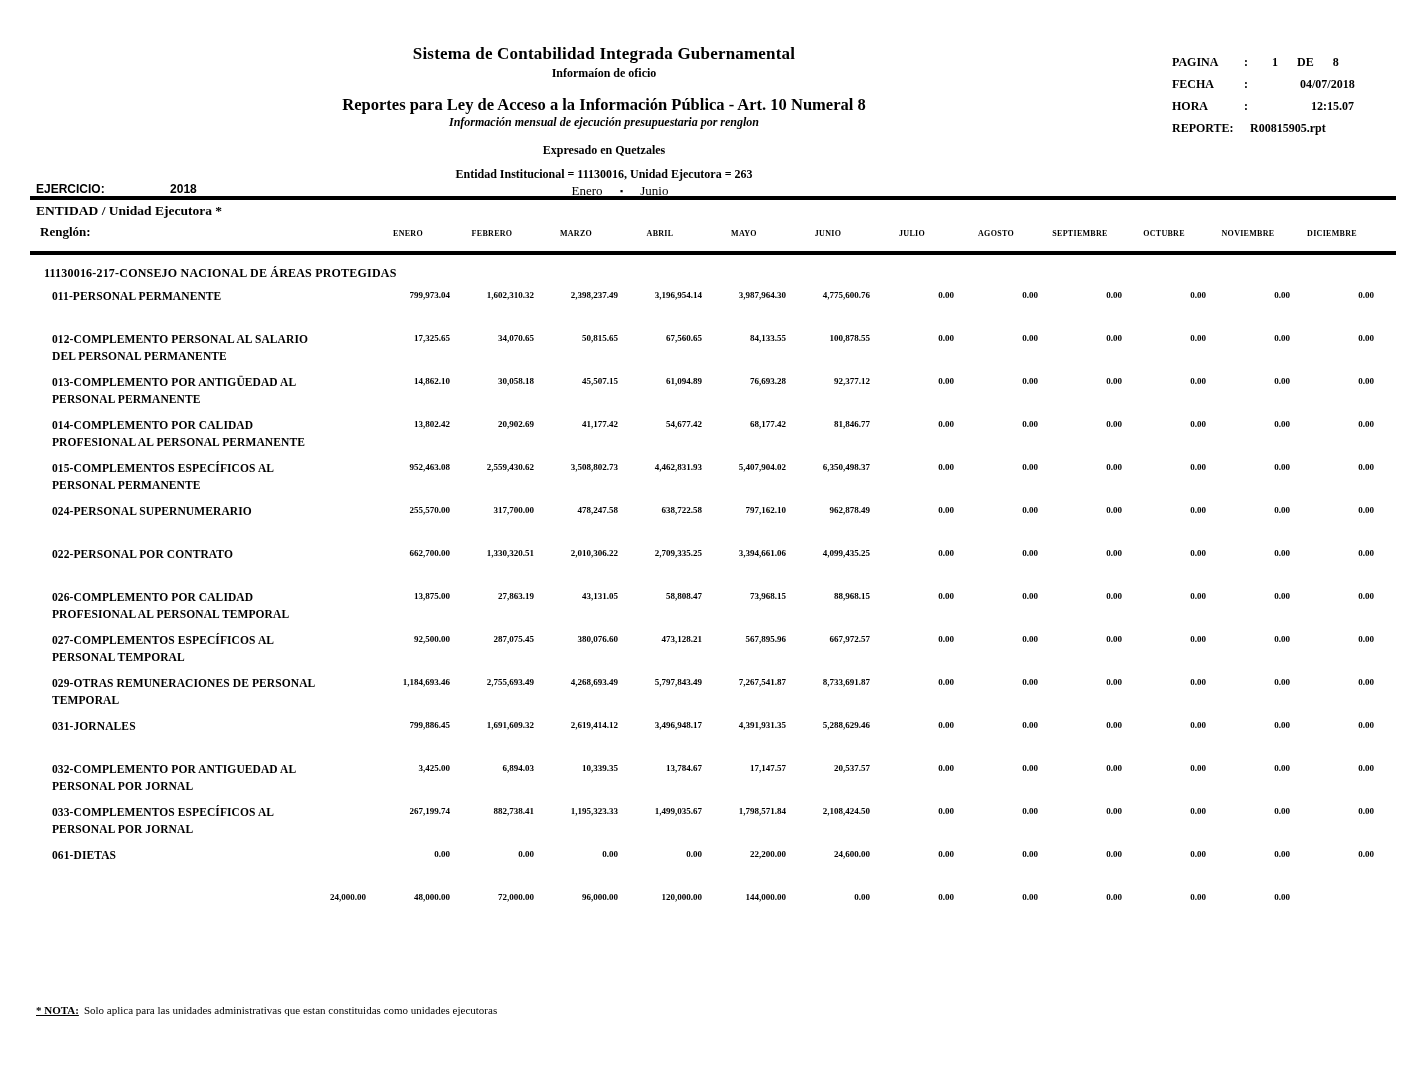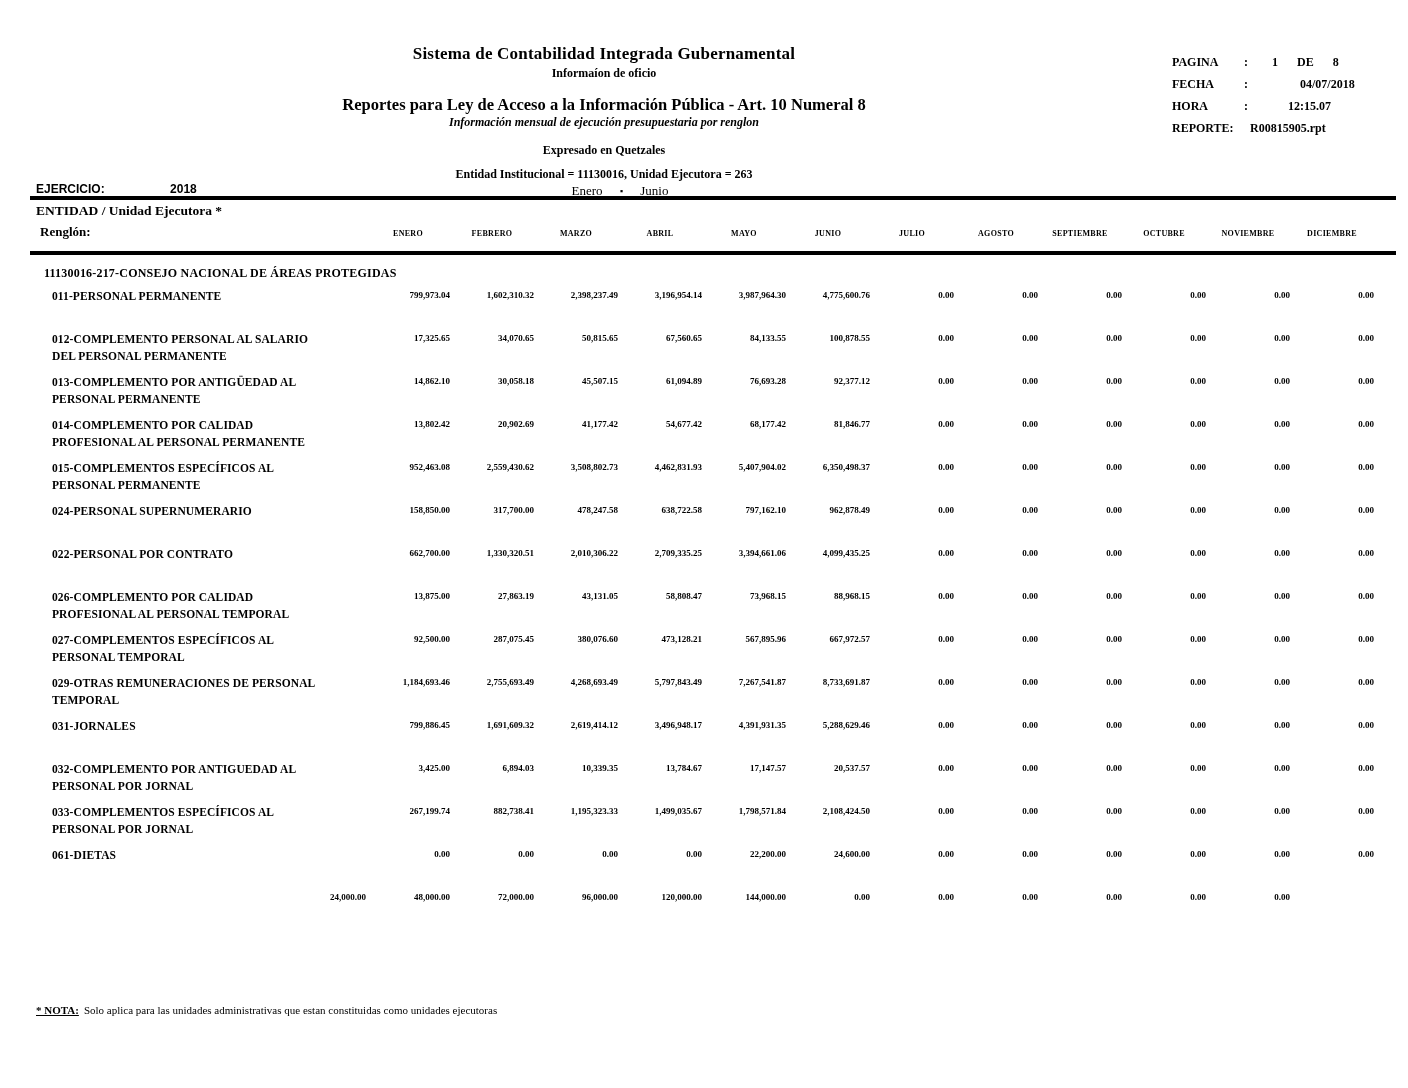--- a/index.html
+++ b/index.html
@@ -84,21 +84,21 @@
       </span>
     </div>
     <div class="meta-row">
       <span class="meta-label">FECHA</span>
       <span class="meta-colon">:</span>
       <span class="meta-val" style="margin-left:28px;">04/07/2018</span>
     </div>
     <div class="meta-row">
       <span class="meta-label">HORA</span>
       <span class="meta-colon">:</span>
-      <span class="meta-val" style="margin-left:16px;">12:15.07</span>
+      <span class="meta-val" style="margin-left:39px;">12:15.07</span>
     </div>
     <div class="meta-row">
       <span class="meta-label" style="width:78px;">REPORTE:</span>
       <span class="meta-val">R00815905.rpt</span>
     </div>
   </div>
 
   <div class="ejercicio">
     <span>EJERCICIO:</span>
     <span class="ej-val">2018</span>
@@ -203,21 +203,21 @@
         <div class="vcell">6,350,498.37</div>
         <div class="vcell">0.00</div>
         <div class="vcell">0.00</div>
         <div class="vcell">0.00</div>
         <div class="vcell">0.00</div>
         <div class="vcell">0.00</div>
         <div class="vcell">0.00</div>
       </div>
       <div class="trow">
         <div class="rlabel">024-PERSONAL SUPERNUMERARIO</div>
-        <div class="vcell">158,850.00</div>
+        <div class="vcell">255,570.00</div>
         <div class="vcell">317,700.00</div>
         <div class="vcell">478,247.58</div>
         <div class="vcell">638,722.58</div>
         <div class="vcell">797,162.10</div>
         <div class="vcell">962,878.49</div>
         <div class="vcell">0.00</div>
         <div class="vcell">0.00</div>
         <div class="vcell">0.00</div>
         <div class="vcell">0.00</div>
         <div class="vcell">0.00</div>

